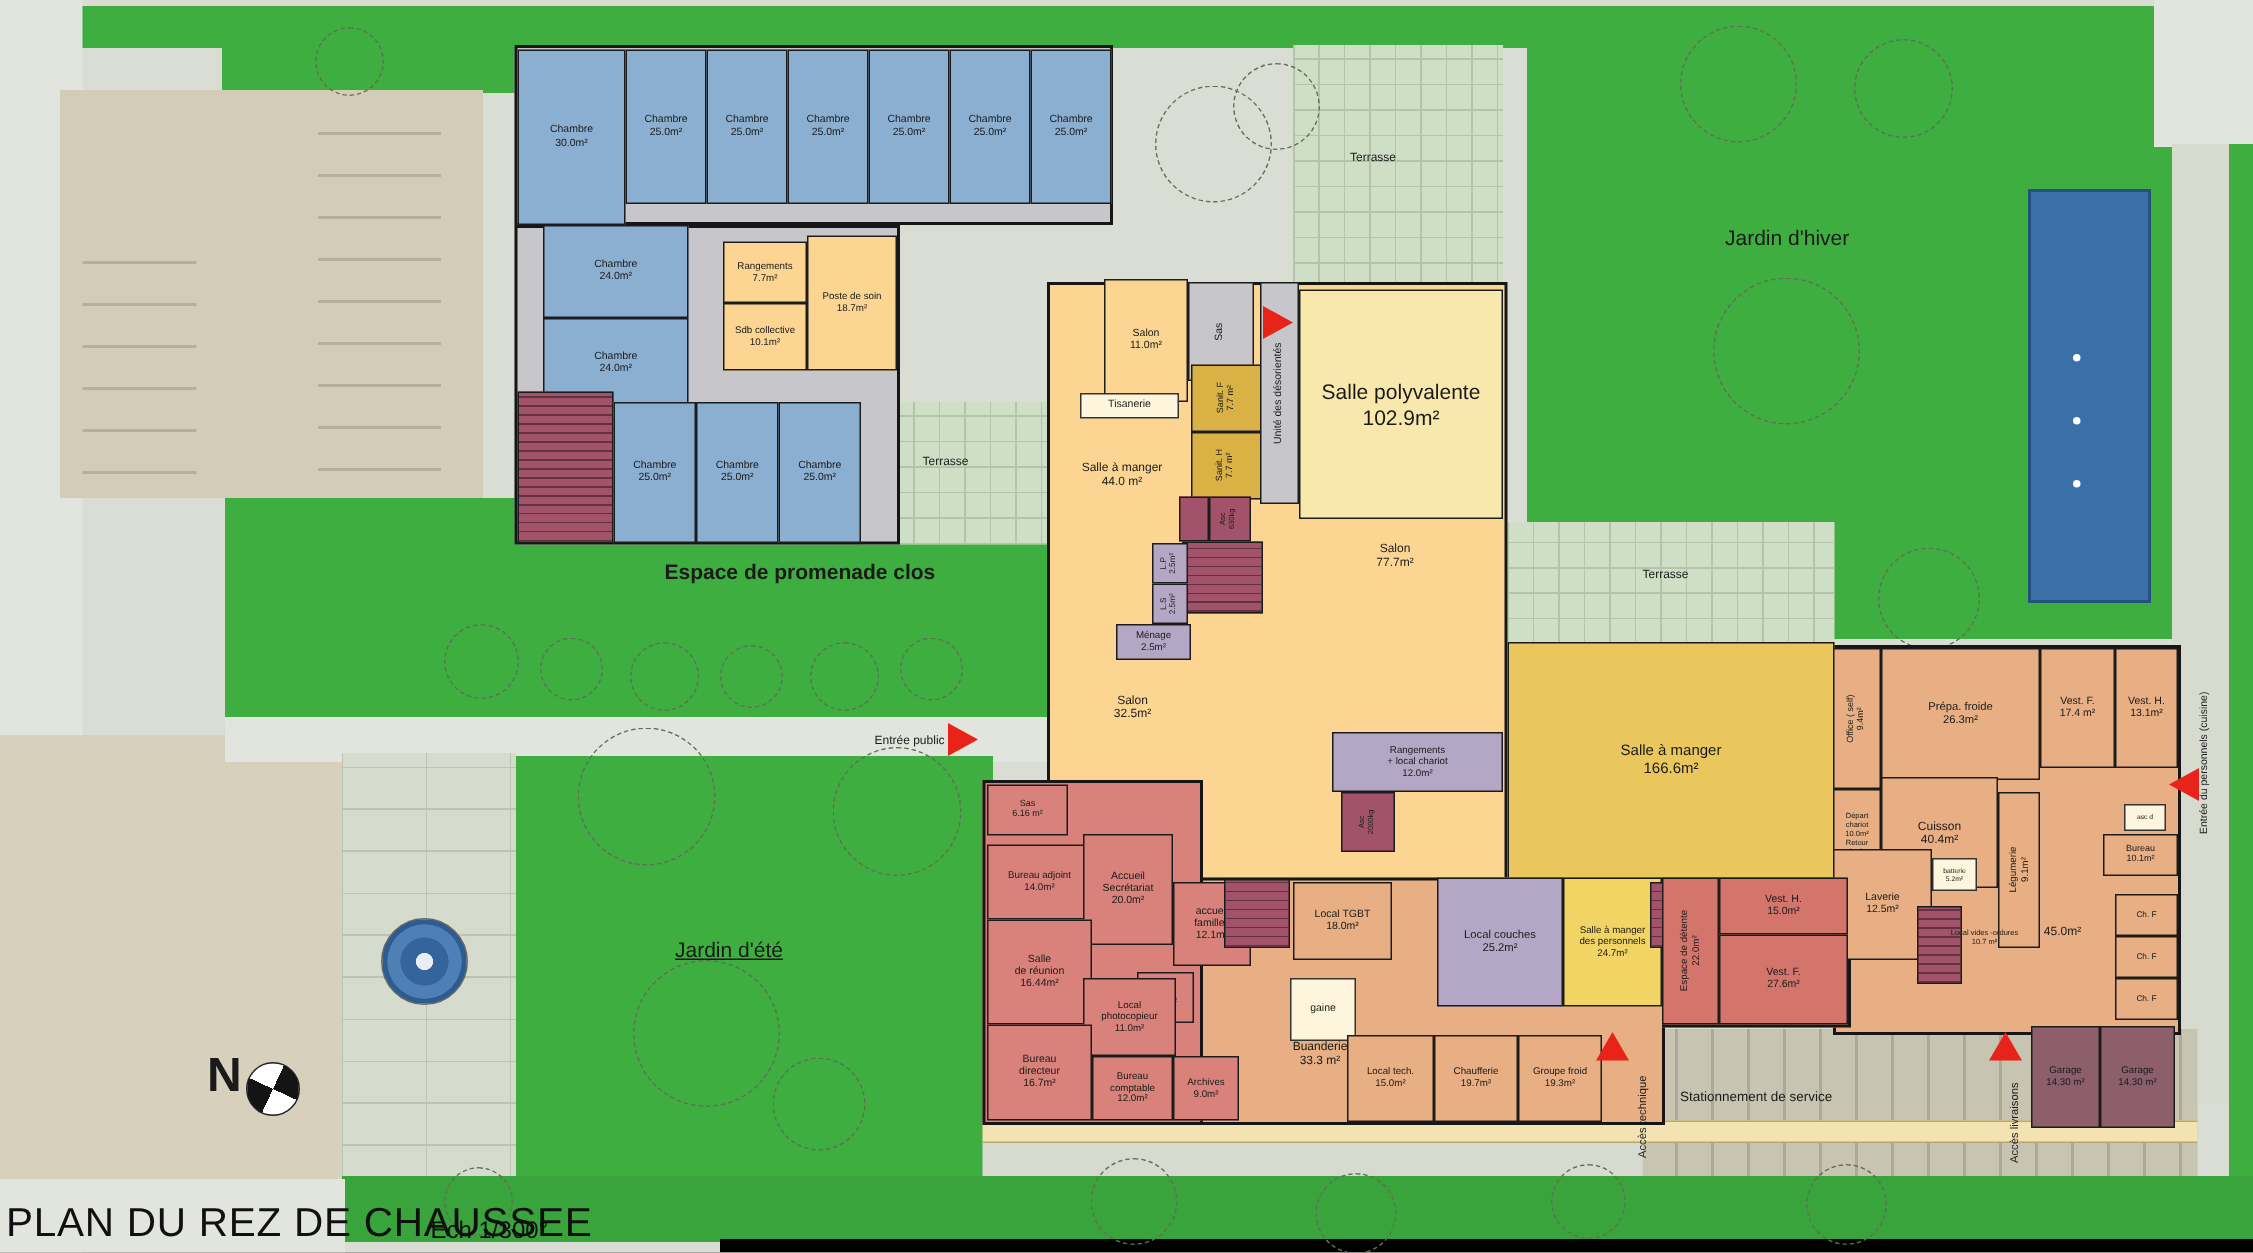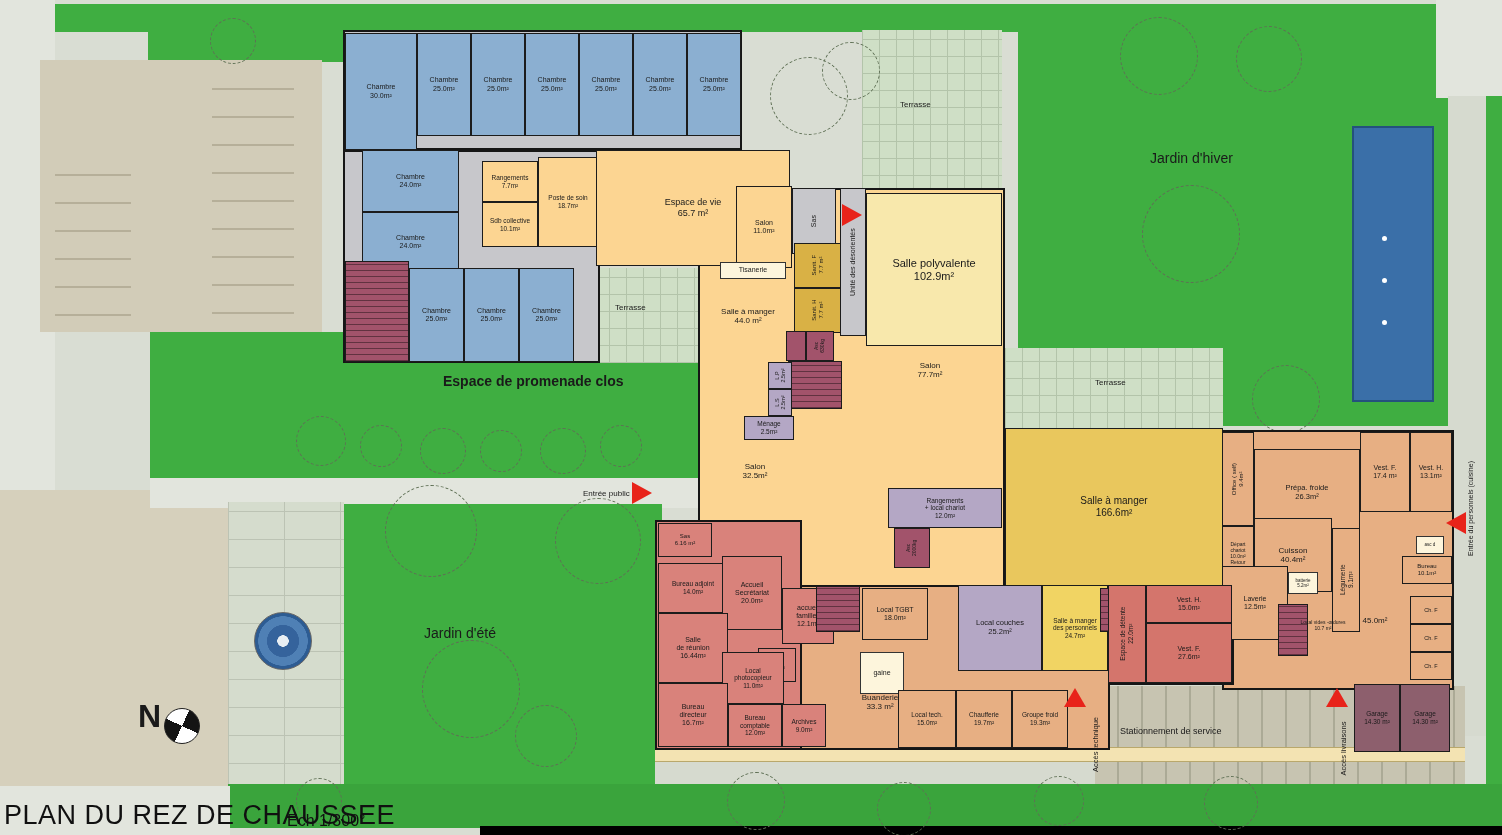--- a/index.html
+++ b/index.html
@@ -185,44 +185,40 @@
 7.7m²</span>
       </div>
       <div class="room orange" style="left: 482px; top: 202px; width: 56px; height: 45px;">
         <span class="lbl" style="font-size: 6.5px;">Sdb collective
 10.1m²</span>
       </div>
       <div class="room orange" style="left: 538px; top: 157px; width: 60px; height: 90px;">
         <span class="lbl" style="font-size: 6.5px;">Poste de soin
 18.7m²</span>
       </div>
-      <div class="room orange" style="left: 596px; top: 150px; width: 194px; height: 116px;">
-        <span class="lbl" style="font-size: 9px;">Espace de vie
-65.7 m²</span>
-      </div>
       <div class="room orange" style="left: 736px; top: 186px; width: 56px; height: 82px;">
         <span class="lbl" style="font-size: 7px;">Salon
 11.0m²</span>
       </div>
       <div class="room grey" style="left: 792px; top: 188px; width: 44px; height: 66px;">
         <span class="lbl rot" style="font-size: 7px;">Sas</span>
       </div>
       <div class="room sanit" style="left: 794px; top: 243px; width: 48px; height: 45px;">
         <span class="lbl rot" style="font-size: 6px;">Sanit. F
 7.7 m²</span>
       </div>
       <div class="room sanit" style="left: 794px; top: 288px; width: 48px; height: 45px;">
         <span class="lbl rot" style="font-size: 6px;">Sanit. H
 7.7 m²</span>
       </div>
       <div class="room grey" style="left: 840px; top: 188px; width: 26px; height: 148px;">
         <span class="lbl rot" style="font-size: 7px;">Unité des désorientés</span>
       </div>
       <div class="room paleyellow" style="left: 866px; top: 193px; width: 136px; height: 153px;">
-        <span class="lbl" style="font-size: 11px;">Salle polyvalente
+        <span class="lbl" style="font-size: 14px;">Salle polyvalente
 102.9m²</span>
       </div>
       <div class="room box" style="left: 720px; top: 262px; width: 66px; height: 17px;">
         <span class="lbl" style="font-size: 7px;">Tisanerie</span>
       </div>
       <div class="room none" style="left: 692px; top: 296px; width: 112px; height: 40px;">
         <span class="lbl" style="font-size: 8px;">Salle à manger
 44.0 m²</span>
       </div>
       <div class="room maroon" style="left: 786px; top: 331px; width: 20px; height: 30px;"></div>
@@ -261,21 +257,21 @@
 2000kg</span>
       </div>
       <div class="room gold" style="left: 1005px; top: 428px; width: 218px; height: 158px;">
         <span class="lbl" style="font-size: 10px;">Salle à manger
 166.6m²</span>
       </div>
       <div class="room tan" style="left: 1222px; top: 432px; width: 32px; height: 94px;">
         <span class="lbl rot" style="font-size: 6px;">Office ( self)
 9.4m²</span>
       </div>
-      <div class="room tan" style="left: 1254px; top: 449px; width: 106px; height: 88px;">
+      <div class="room tan" style="left: 1254px; top: 432px; width: 106px; height: 88px;">
         <span class="lbl" style="font-size: 7.5px;">Prépa. froide
 26.3m²</span>
       </div>
       <div class="room tan" style="left: 1360px; top: 432px; width: 50px; height: 80px;">
         <span class="lbl" style="font-size: 7px;">Vest. F.
 17.4 m²</span>
       </div>
       <div class="room tan" style="left: 1410px; top: 432px; width: 42px; height: 80px;">
         <span class="lbl" style="font-size: 7px;">Vest. H.
 13.1m²</span>
@@ -427,21 +423,21 @@
         <span class="lbl" style="font-size: 6.5px;">Garage
 14.30 m²</span>
       </div>
     </div>
 
   <div class="sitelbl" style="left:900px;top:100px;font-size:8px;">Terrasse</div>
   <div class="sitelbl big" style="left:1150px;top:150px;">Jardin d'hiver</div>
   <div class="sitelbl" style="left:615px;top:303px;font-size:8px;">Terrasse</div>
   <div class="sitelbl big bold" style="left:443px;top:373px;">Espace de promenade clos</div>
   <div class="sitelbl" style="left:583px;top:489px;font-size:8px;">Entrée public</div>
-  <div class="sitelbl big" style="left:424px;top:625px;">Jardin d'été</div>
+  <div class="sitelbl big" style="left:450px;top:625px;text-decoration:underline;">Jardin d'été</div>
   <div class="sitelbl" style="left:1095px;top:378px;font-size:8px;">Terrasse</div>
   <div class="sitelbl" style="left:1120px;top:726px;font-size:9px;">Stationnement de service</div>
   <div class="sitelbl rotlbl" style="left:1040px;top:740px;width:110px;font-size:7.5px;text-align:center;">Accès technique</div>
   <div class="sitelbl rotlbl" style="left:1288px;top:744px;width:110px;font-size:7.5px;text-align:center;">Accès livraisons</div>
   <div class="sitelbl rotlbl" style="left:1390px;top:505px;width:160px;font-size:7px;text-align:center;">Entrée du personnels (cuisine)</div>
 
   <div class="abs tri-r" style="left:632px;top:482px;"></div>
   <div class="abs tri-r" style="left:842px;top:204px;"></div>
   <div class="abs tri-l" style="left:1446px;top:512px;"></div>
   <div class="abs tri-u" style="left:1064px;top:688px;"></div>

